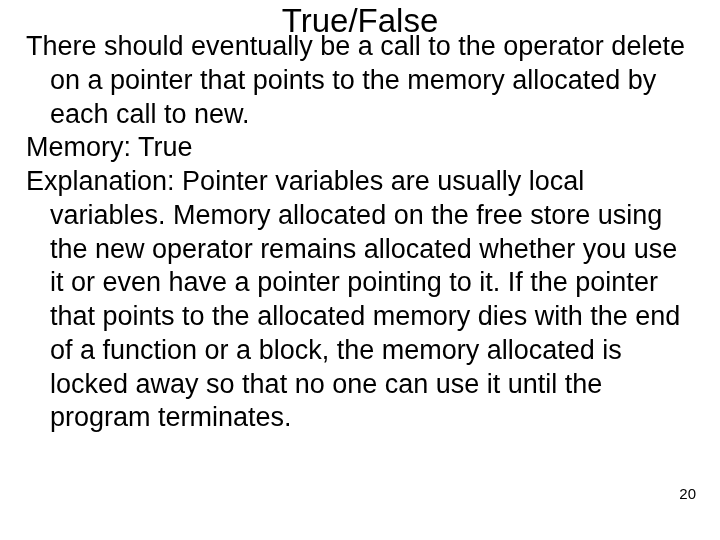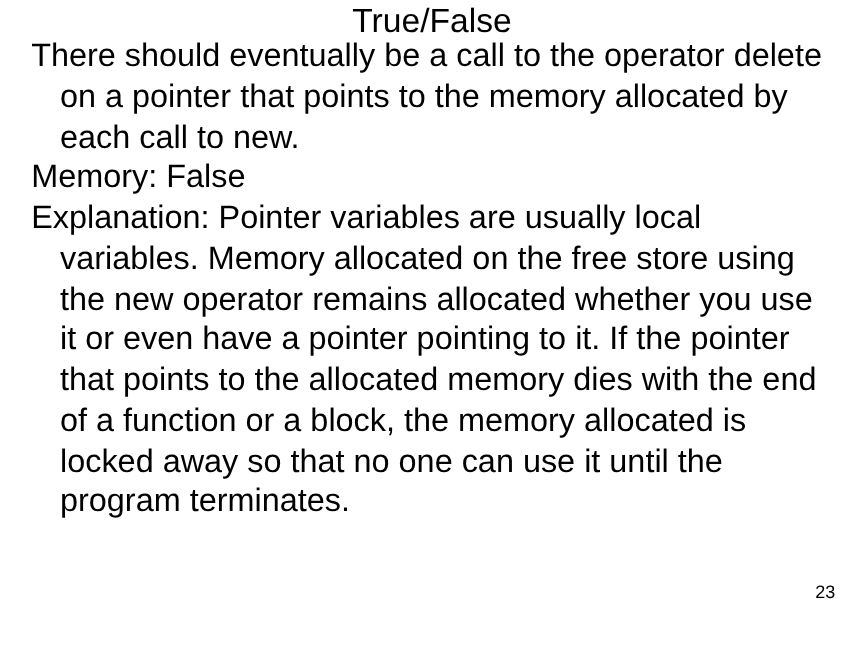--- a/index.html
+++ b/index.html
@@ -17,21 +17,21 @@
     width: 720px;
     height: 540px;
     box-sizing: border-box;
   }
   .title {
     position: absolute;
     top: 4px;
     left: 0;
     width: 720px;
     text-align: center;
-    font-size: 28px;
+    font-size: 33px;
     font-weight: 400;
     line-height: 1.0;
   }
   .body-text {
     position: absolute;
     top: 30px;
     left: 26px;
     width: 668px;
     font-size: 27px;
     line-height: 1.25;
@@ -50,19 +50,19 @@
 </style>
 </head>
 <body>
 
 <div class="slide">
 
   <div class="title">True/False</div>
 
   <div class="body-text">
     <p>There should eventually be a call to the operator delete on a pointer that points to the memory allocated by each call to new.</p>
-    <p><span>Memory: </span><span>False</span></p>
+    <p><span>Memory: </span><span>True</span></p>
     <p><span>Explanation: </span><span>Pointer variables are usually local variables. Memory allocated on the free store using the new operator remains allocated whether you use it or even have a pointer pointing to it. If the pointer that points to the allocated memory dies with the end of a function or a block, the memory allocated is locked away so that no one can use it until the program terminates.</span></p>
   </div>
 
-  <div class="page-num">23</div>
+  <div class="page-num">20</div>
 
 </div>
 
 </body></html>

